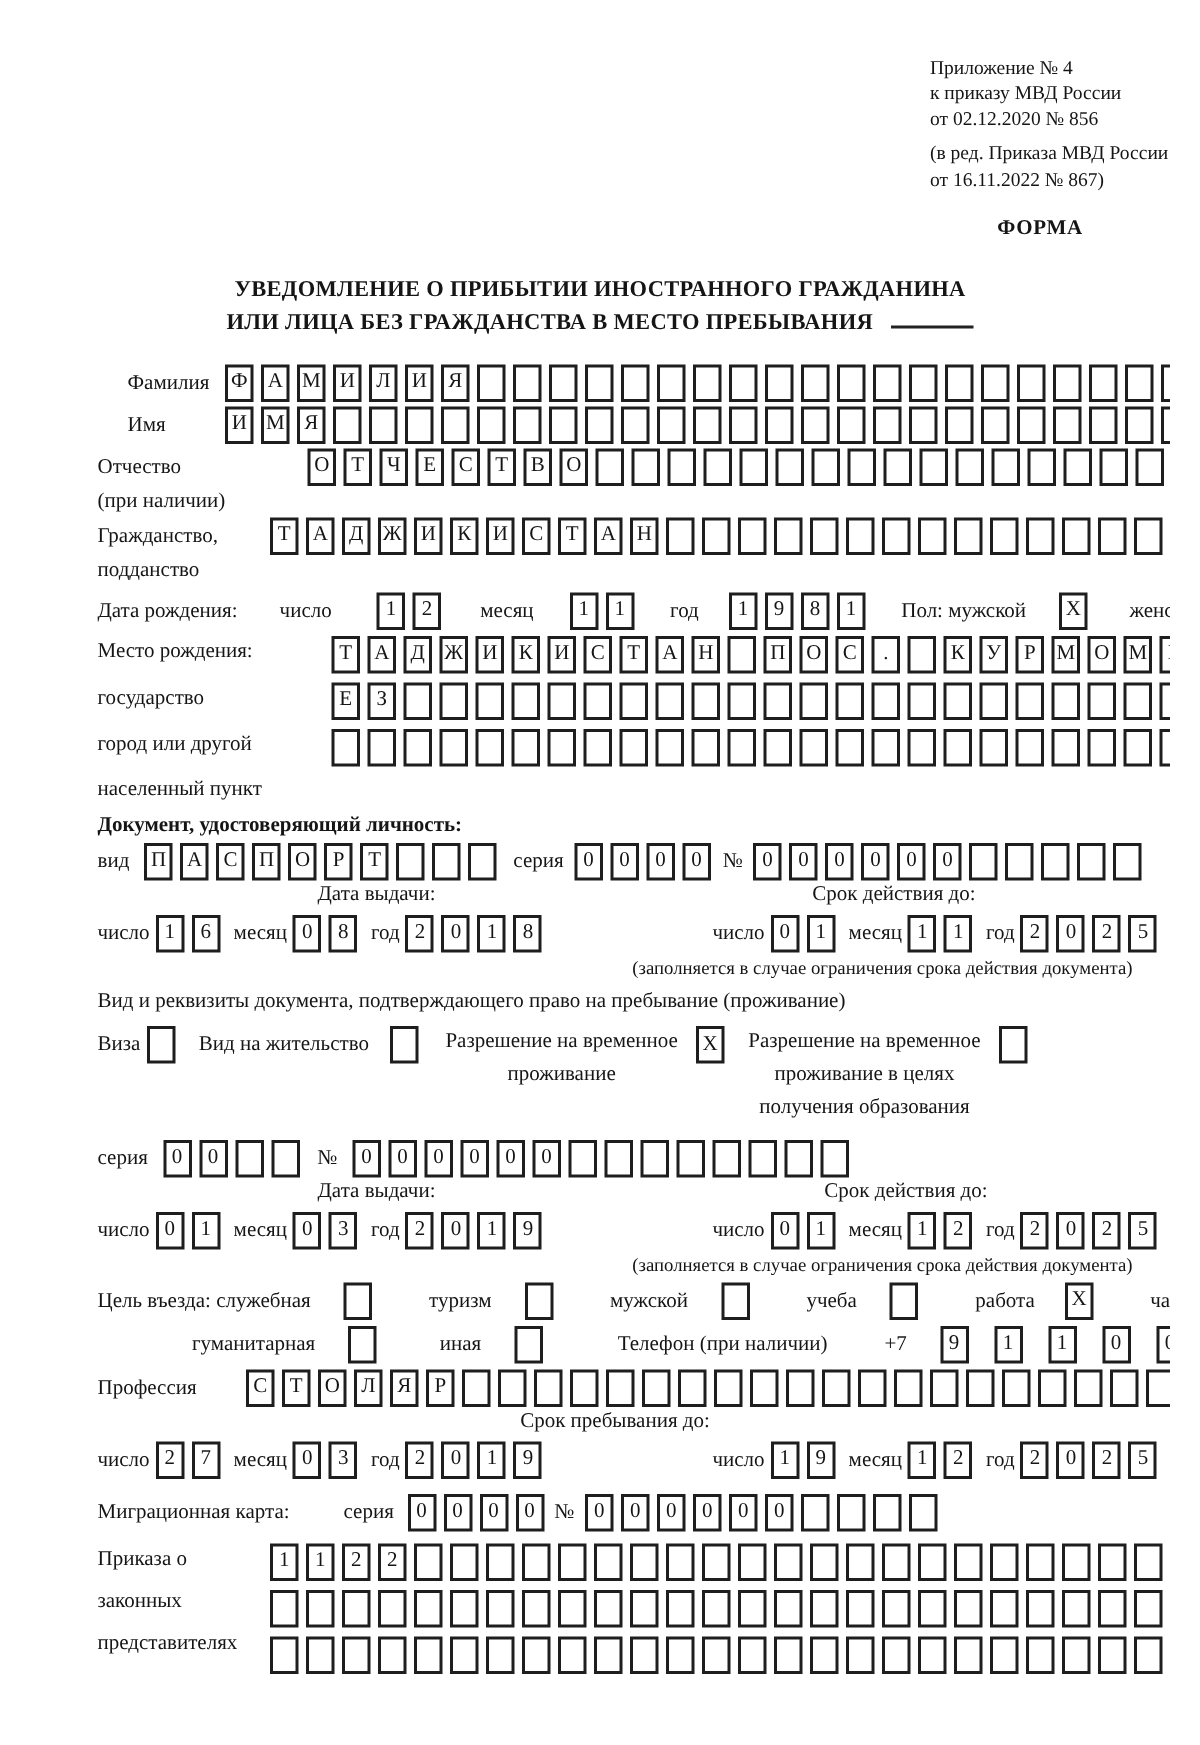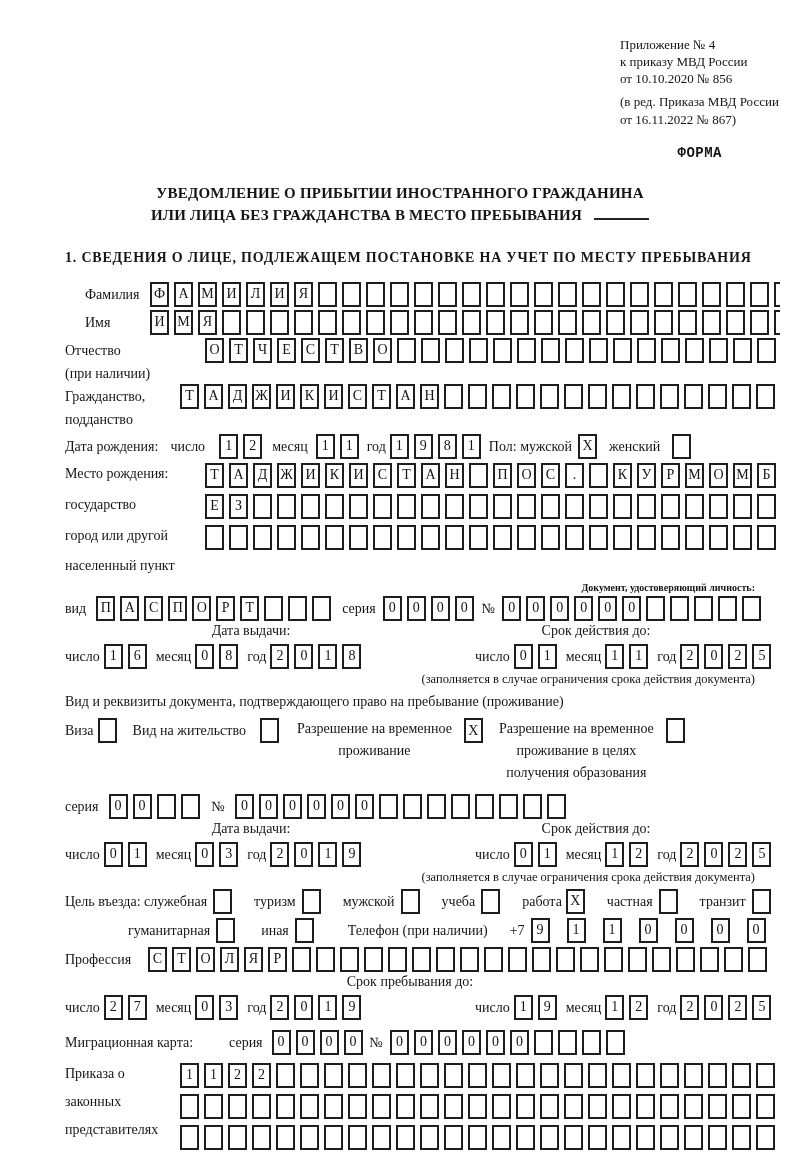--- a/index.html
+++ b/index.html
@@ -7,21 +7,21 @@
   body {
     width:800px; height:1163px;
     font-family:"Liberation Serif","DejaVu Serif",serif;
     color:#151515; font-size:14px;
   }
   .page { position:relative; width:780px; height:1163px; padding:36px 25px 10px 65px; overflow:hidden; }
 
   .annex { margin-left:555px; font-size:13px; line-height:1.32; }
   .annex div { white-space:nowrap; }
   .rev { margin-top:6px; }
-  .forma { margin-top:17px; padding-right:33px; text-align:right; font-weight:bold; font-size:14px; letter-spacing:.5px;font-family:Liberation Mono, monospace; }
+  .forma { margin-top:17px; padding-right:33px; text-align:right; font-weight:bold; font-size:14px; letter-spacing:.5px; }
 
   .title { margin-top:21px; margin-left:-20px; text-align:center; font-weight:bold; font-size:15px; line-height:1.5; letter-spacing:.2px; }
   .title-underline { display:inline-block; width:55px; height:13px; border-bottom:2px solid #222; margin-left:12px; }
 
   .sec1 { margin-top:23px; font-weight:bold; font-size:14px; letter-spacing:.8px; white-space:nowrap; }
 
   .row { display:flex; align-items:flex-start; }
   .lbl { font-size:14px; line-height:25px; white-space:nowrap; }
   .lbl2 { font-size:14px; line-height:21px; white-space:nowrap; }
 
@@ -31,27 +31,27 @@
     border:2px solid #1e1e1e;
     display:flex; align-items:center; justify-content:center;
     font-size:14px; line-height:1;
   }
 
   .lw65 { width:65px; flex:0 0 65px;margin-left:20px; }
   .lw83 { width:83px; flex:0 0 83px; }
   .lw115 { width:115px; flex:0 0 115px; }
   .lw140 { width:140px; flex:0 0 140px; }
 
-  .mt3 { margin-top:3px; } .mt4 { margin-top:4px; } .mt5 { margin-top:5px; }
+  .mt3 { margin-top:3px; } .mt4 { margin-top:4px;gap:16px; } .mt5 { margin-top:5px; }
   .mt8 { margin-top:8px; } .mt10 { margin-top:10px; }
   .mt16 { margin-top:16px; }
 
   .vstack { display:flex; flex-direction:column; gap:6px; }
 
-  .center-head { font-weight:bold; font-size:10px; text-align:right; margin-top:6px; }
+  .center-head { font-weight:bold; font-size:14px; text-align:left; margin-top:6px; }
 
   .dateline { display:flex; margin-top:2px; }
   .dhalf-l { width:372px; flex:0 0 372px; }
   .dhalf-r { flex:1; }
   .dhead { text-align:center; font-size:14px; margin-bottom:3px; white-space:nowrap; }
   .dgrp { display:flex; align-items:center; white-space:nowrap; }
   .dgrp .lbl { margin-right:4px; }
   .dgrp .cells { margin-right:9px; }
   .note { font-size:12.5px; text-align:right; margin-top:3px; white-space:nowrap; }
 
@@ -70,33 +70,32 @@
   .legal { display:flex; margin-top:8px; }
 </style>
 </head>
 <body>
 
 <div class="page">
 
   <div class="annex">
     <div>Приложение № 4</div>
     <div>к приказу МВД России</div>
-    <div>от 10.10.2020 № 856</div>
+    <div>от 02.12.2020 № 856</div>
     <div class="rev">(в ред. Приказа МВД России</div>
     <div>от 16.11.2022 № 867)</div>
   </div>
 
   <div class="forma">ФОРМА</div>
 
   <div class="title">
     <div>УВЕДОМЛЕНИЕ О ПРИБЫТИИ ИНОСТРАННОГО ГРАЖДАНИНА</div>
     <div><span>ИЛИ ЛИЦА БЕЗ ГРАЖДАНСТВА В МЕСТО ПРЕБЫВАНИЯ</span><span class="title-underline"></span></div>
   </div>
 
-  <div class="sec1">1. СВЕДЕНИЯ О ЛИЦЕ, ПОДЛЕЖАЩЕМ ПОСТАНОВКЕ НА УЧЕТ ПО МЕСТУ ПРЕБЫВАНИЯ</div>
 
   <div class="row mt16">
     <div class="lbl lw65">Фамилия</div>
     <div class="cells">
         <span class="cell">Ф</span>
         <span class="cell">А</span>
         <span class="cell">М</span>
         <span class="cell">И</span>
         <span class="cell">Л</span>
         <span class="cell">И</span>

